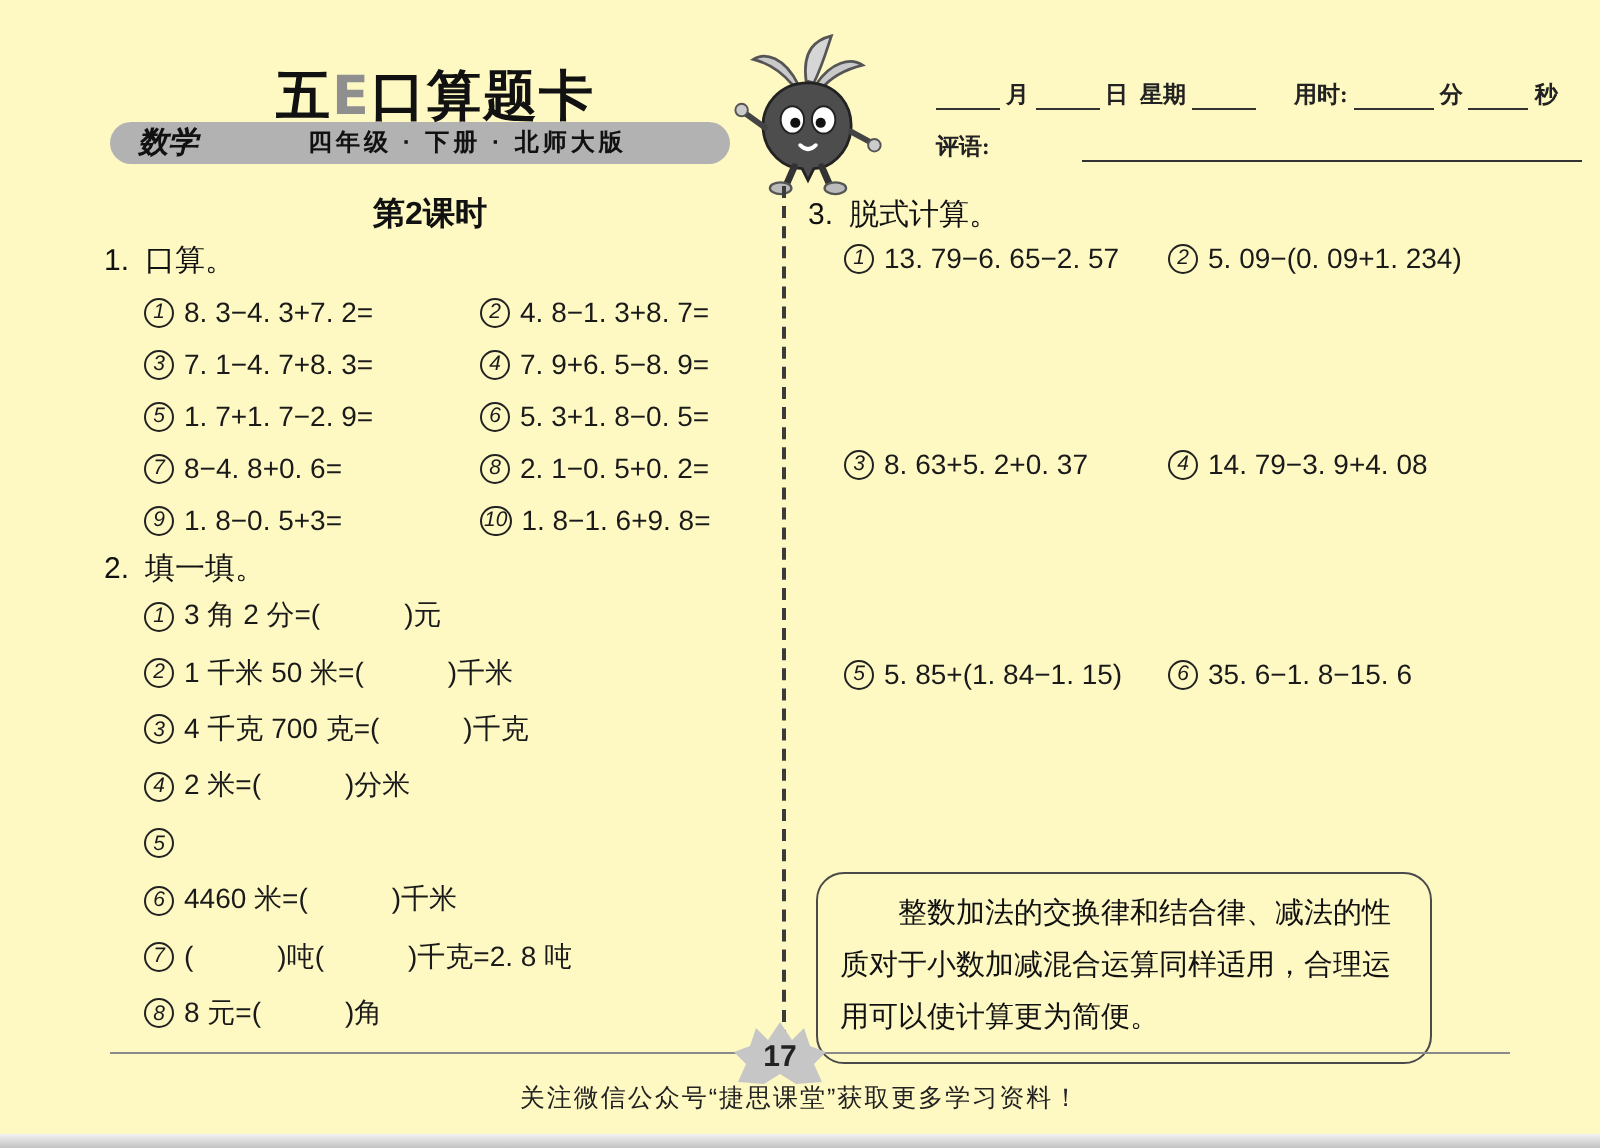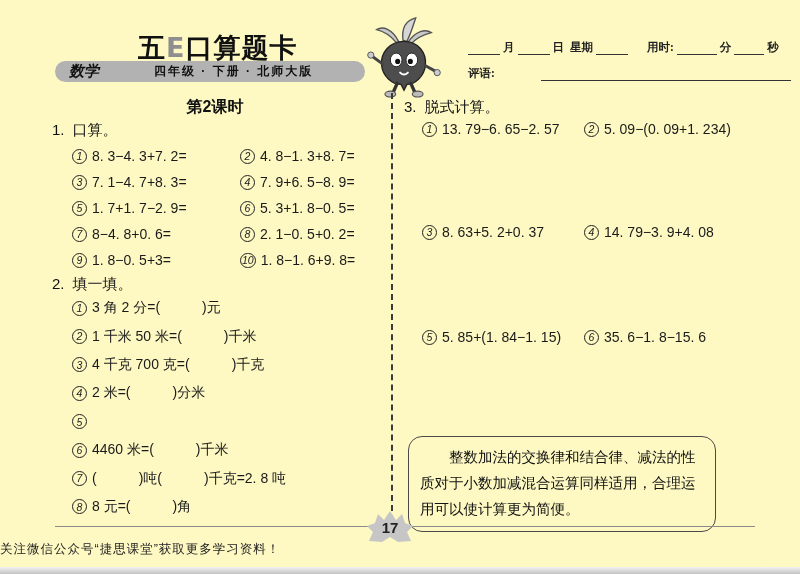--- a/index.html
+++ b/index.html
@@ -62,21 +62,21 @@
   
   .note-box{position:absolute;left:408px;top:436px;width:308px;box-sizing:border-box;
             border:1.5px solid #4a4a4a;border-radius:14px;padding:7px 11px 9px 11px;
             font-family:"Liberation Serif",serif;font-size:14.5px;line-height:26px;
             text-indent:2em;color:#111;}
 
   
   .bottom-rule{position:absolute;left:55px;top:526px;width:700px;border-top:1.5px solid #8a8a8a;}
   .page-badge{position:absolute;left:364px;top:509px;width:52px;height:35px;}
   .page-badge text{font-family:"Liberation Sans",sans-serif;}
-  .footer-text{position:absolute;left:0;top:541px;width:800px;text-align:left;
+  .footer-text{position:absolute;left:0;top:541px;width:800px;text-align:center;
                font-size:12.5px;letter-spacing:1px;color:#222;}
   .bottom-edge{position:absolute;left:0;bottom:0;width:800px;height:7px;
                background:linear-gradient(#f2f2f2,#c2c2c2);}
 </style>
 </head>
 <body>
 
 <div id="page">
 
   <div class="main-title"><span>五</span><span class="gray-e">E</span><span>口算题卡</span></div>

